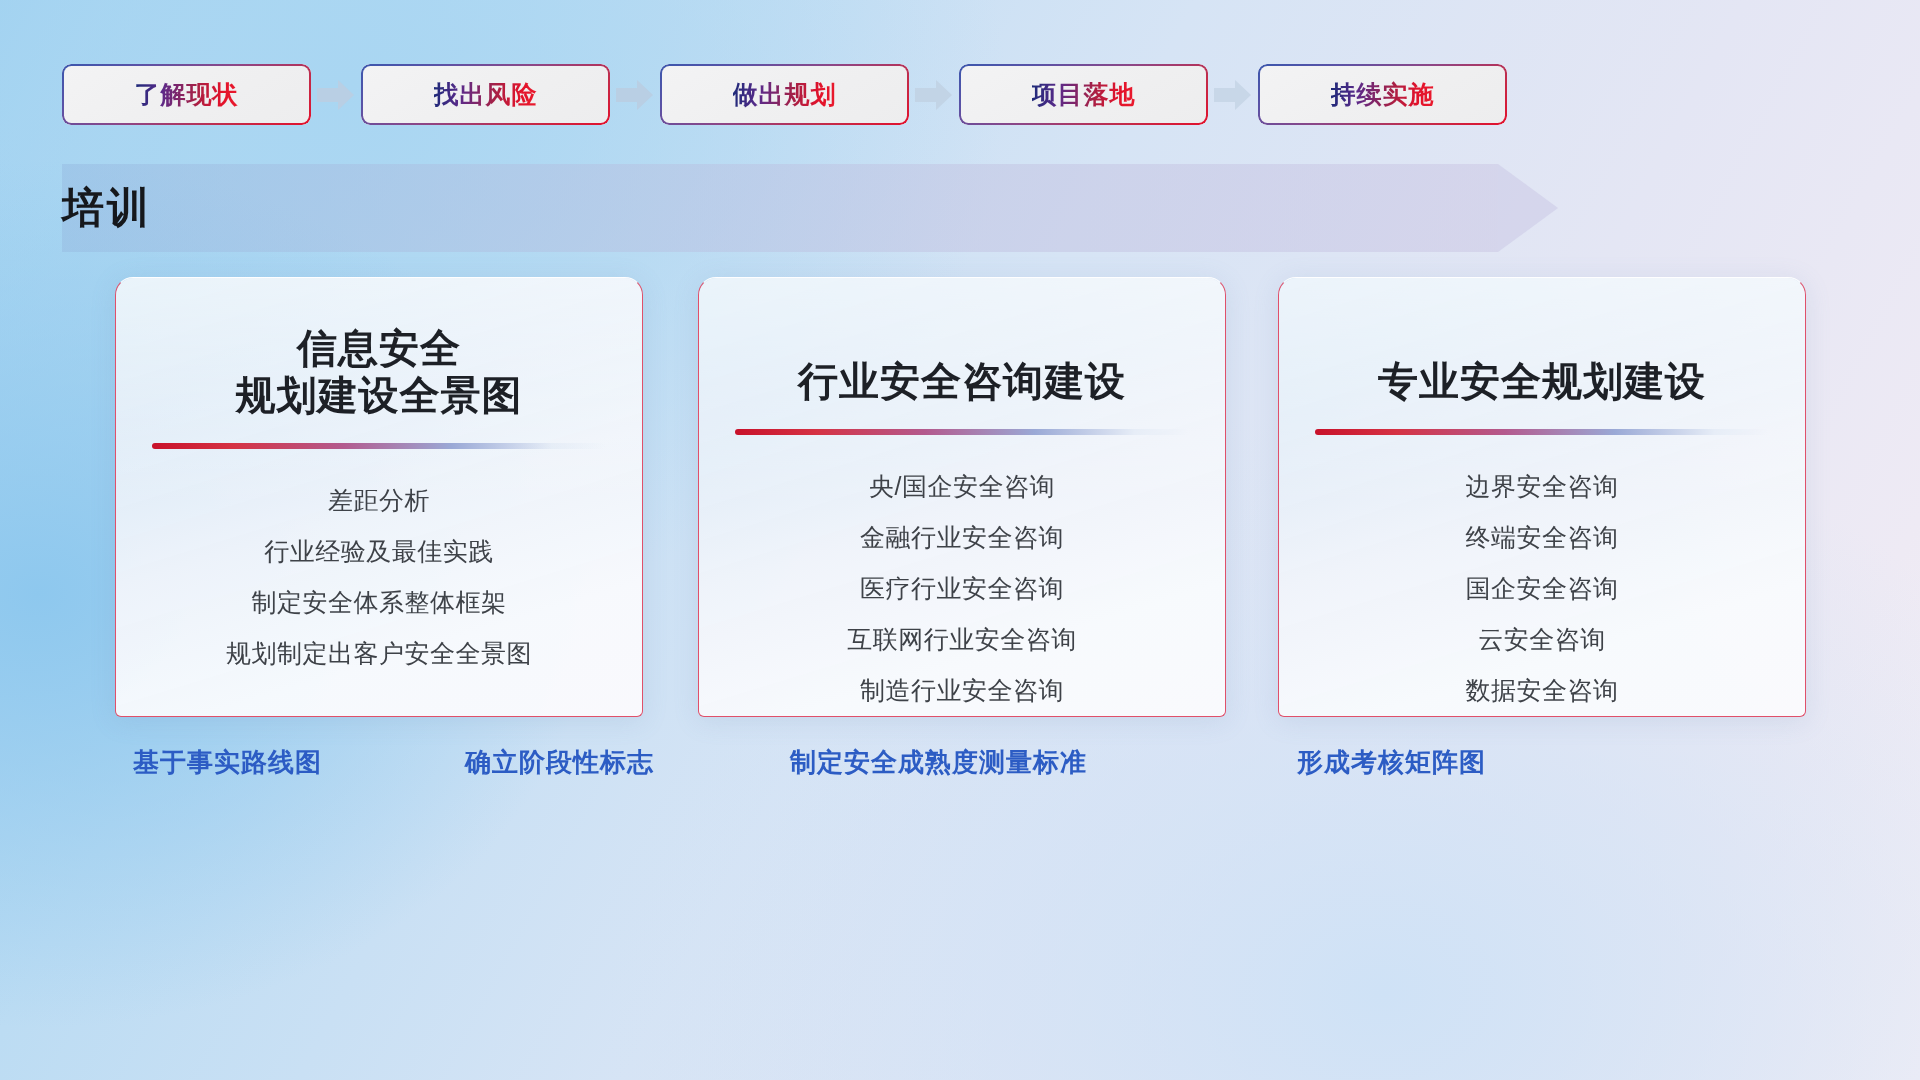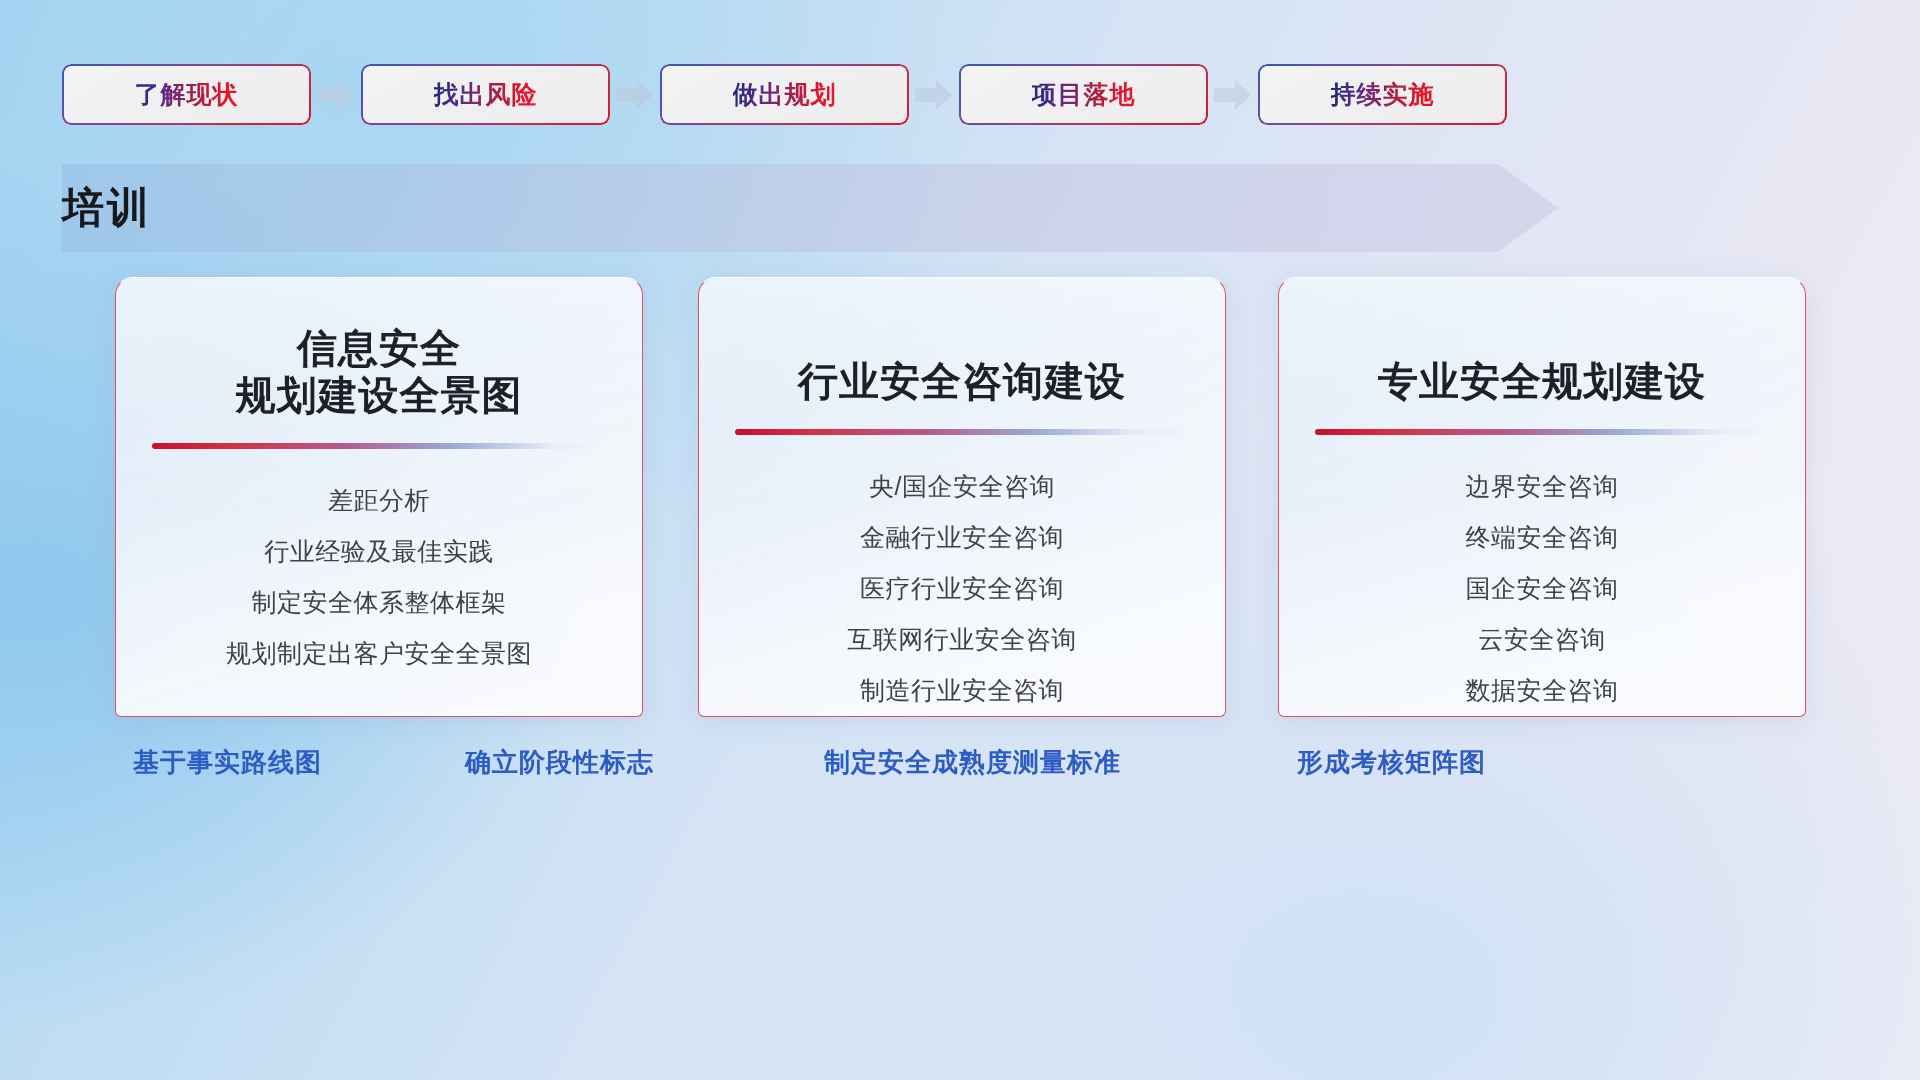--- a/index.html
+++ b/index.html
@@ -198,21 +198,21 @@
   .foot-label {
     position: absolute;
     font-size: 26px;
     font-weight: bold;
     color: #2c5cc4;
     letter-spacing: 1px;
     white-space: nowrap;
   }
   .fl-0 { left: 133px; }
   .fl-1 { left: 465px; }
-  .fl-2 { left: 790px; margin-left: 34px; }
+  .fl-2 { left: 790px; }
   .fl-3 { left: 1297px; }
 </style>
 </head>
 <body>
 
 <div class="steps">
 
   <div class="step-box">
     <span class="step-label">了解现状</span>
   </div>

